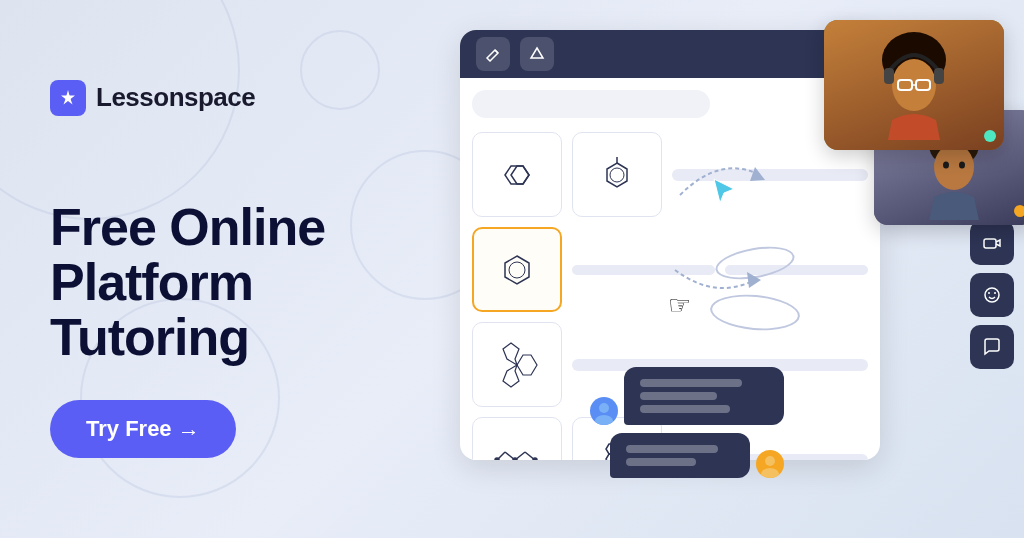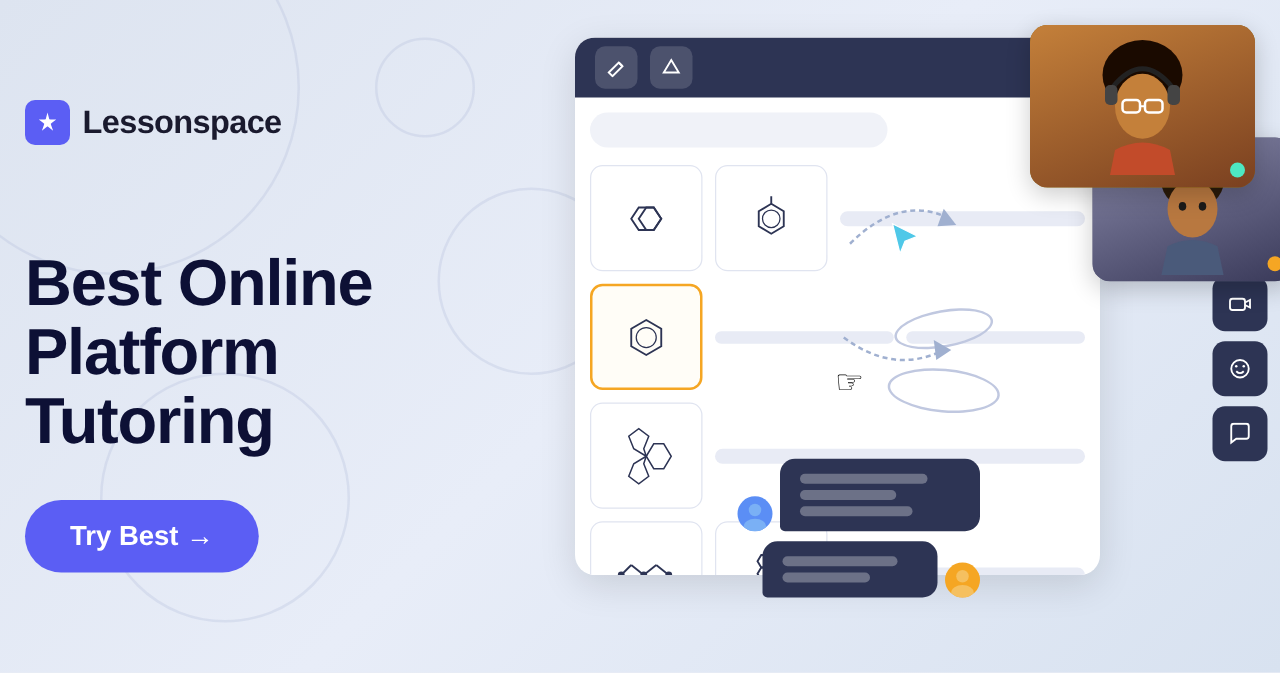--- a/index.html
+++ b/index.html
@@ -29,21 +29,21 @@
     }
     .bg-circle {
       position: absolute;
       border-radius: 50%;
       border: 2px solid rgba(180, 190, 220, 0.3);
     }
 
     
     .left-panel {
       width: 400px;
-      padding: 40px 20px;
+      padding: 40px 50px;
       position: relative;
       z-index: 2;
     }
 
     .logo-row {
       display: flex;
       align-items: center;
       gap: 10px;
       margin-bottom: 30px;
     }
@@ -339,27 +339,27 @@
         <svg viewBox="0 0 22 22" fill="none">
           <path d="M11 3 L12.5 8.5 L18 8.5 L13.5 12 L15.5 17.5 L11 14 L6.5 17.5 L8.5 12 L4 8.5 L9.5 8.5 Z" fill="white"></path>
           <circle cx="11" cy="11" r="3" fill="white" opacity="0.5"></circle>
         </svg>
       </div>
       <span class="logo-text">Lessonspace</span>
     </div>
 
     <h1 class="headline">
       <br>
-      <span>Best Online</span><br>
+      <span>Free Online</span><br>
       <span>Platform</span><br>
       <span>Tutoring</span>
     </h1>
 
     <button class="cta-button">
-      <span>Try Best →</span>
+      <span>Try Free →</span>
     </button>
 
   </div>
 
   <div class="right-panel">
 
     <div class="app-mockup">
       <div class="mockup-topbar">
         <div class="tool-btn">
           <svg width="16" height="16" viewBox="0 0 16 16" fill="none">

